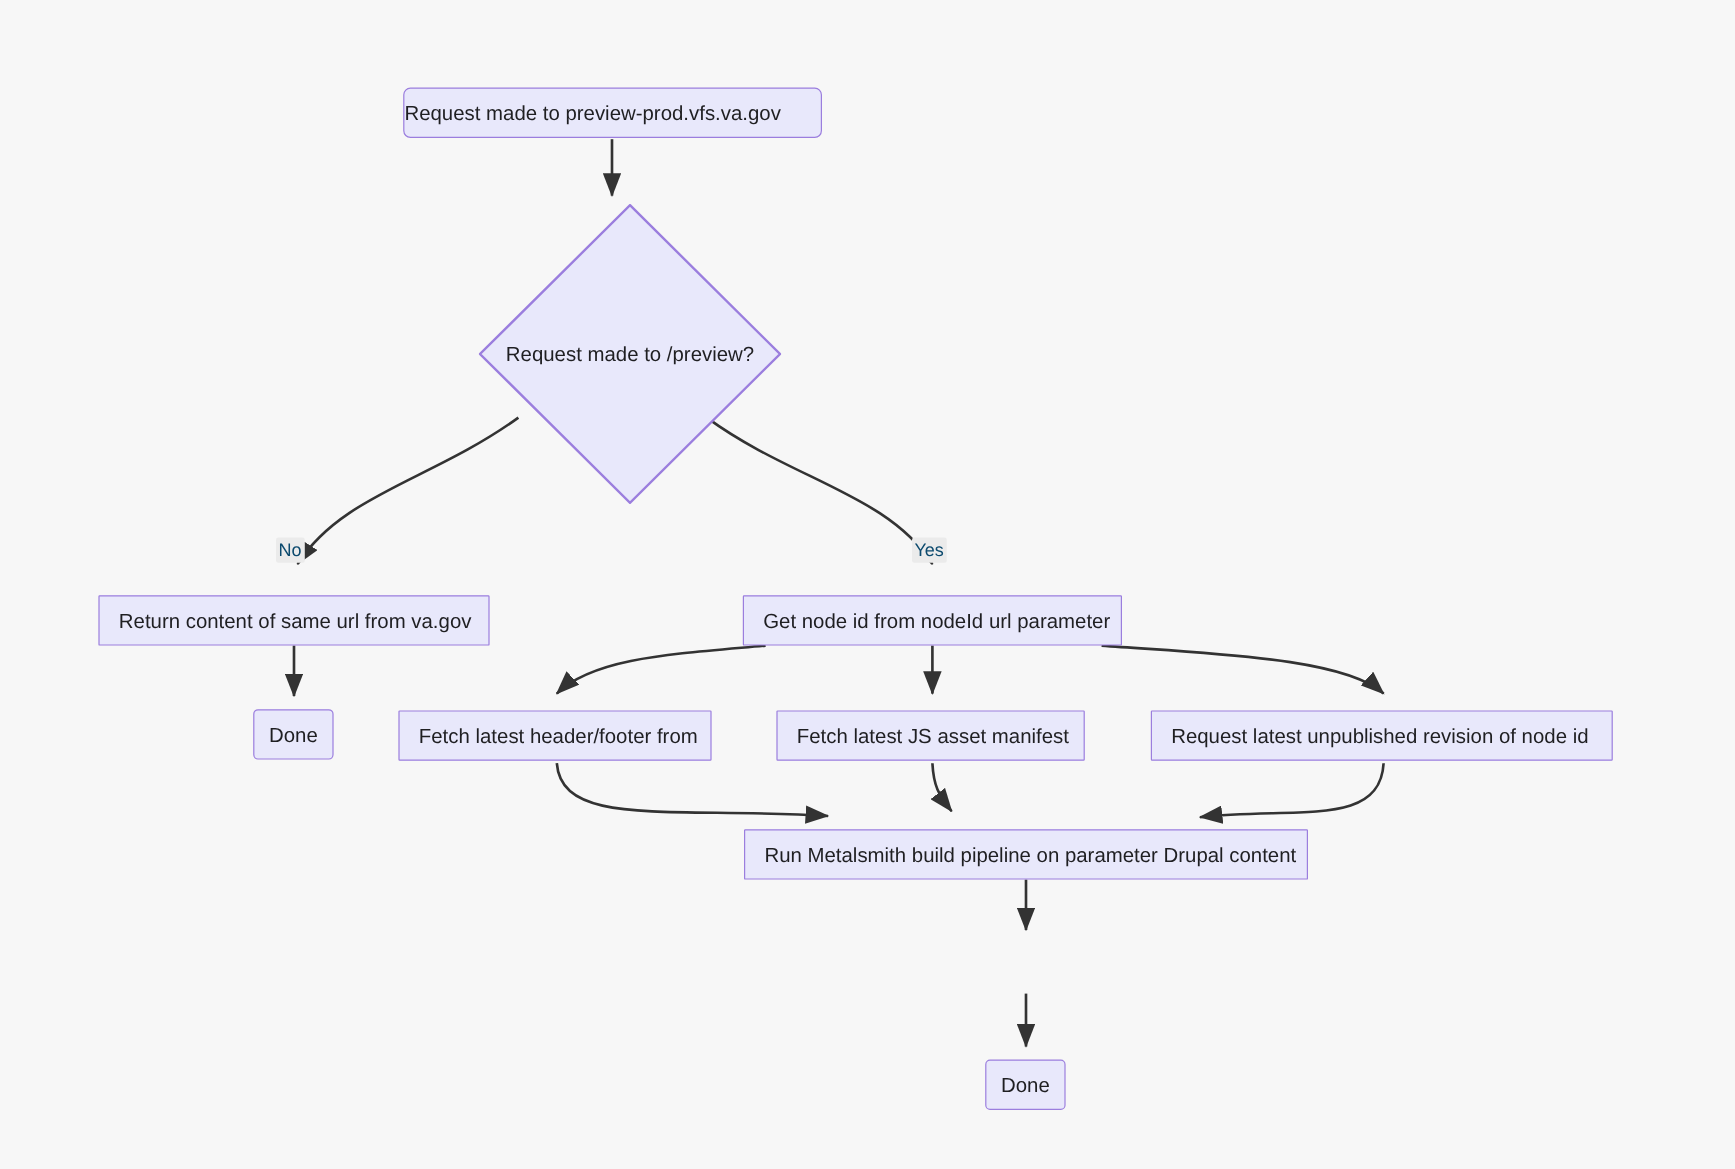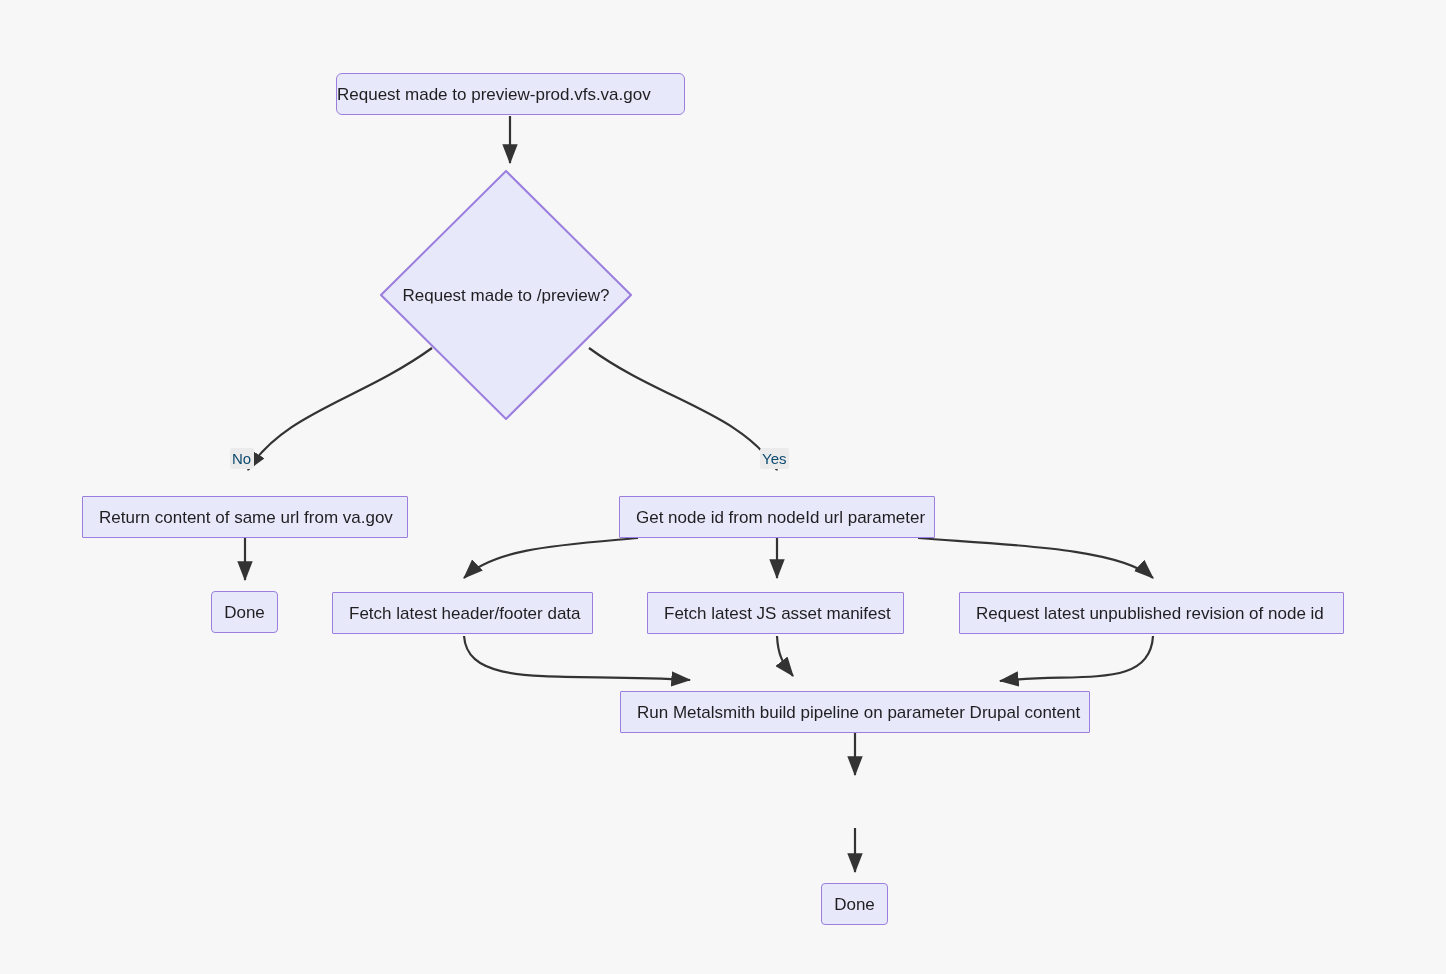--- a/index.html
+++ b/index.html
@@ -130,21 +130,21 @@
 
     <path d="M 855,733 L 855,775" fill="none" stroke="#333333" stroke-width="2.2" marker-end="url(#arrowhead)"></path>
 
     <path d="M 855,828 L 855,872" fill="none" stroke="#333333" stroke-width="2.2" marker-end="url(#arrowhead)"></path>
   </svg>
 
   <div class="node topround" style="left:336px; top:73px; width:349px; height:42px;">
     <span class="node-label">Request made to preview-prod.vfs.va.gov</span>
   </div>
 
-  <div class="diamond" style="left:380px; top:170px; width:252px; height:250px;text-decoration:underline;">
+  <div class="diamond" style="left:399px; top:170px; width:252px; height:250px;text-decoration:underline;">
     <svg class="dshape" viewBox="0 0 252 250" preserveAspectRatio="none">
       <polygon points="126,1 251,125 126,249 1,125" fill="#e8e8fb" stroke="#9b7ede" stroke-width="2"></polygon>
     </svg>
     <div class="dtext">Request made to /preview?</div>
   </div>
 
   <div class="edge-label" style="left:230px; top:448px;">
     <span>No</span>
   </div>
   <div class="edge-label" style="left:760px; top:448px;">
@@ -157,21 +157,21 @@
 
   <div class="node rect" style="left:619px; top:496px; width:316px; height:42px;">
     <span class="node-label">Get node id from nodeId url parameter</span>
   </div>
 
   <div class="node rounded" style="left:211px; top:591px; width:67px; height:42px;">
     <span class="node-label">Done</span>
   </div>
 
   <div class="node rect" style="left:332px; top:592px; width:261px; height:42px;">
-    <span class="node-label">Fetch latest header/footer data</span>
+    <span class="node-label">Fetch latest header/footer from</span>
   </div>
 
   <div class="node rect" style="left:647px; top:592px; width:257px; height:42px;">
     <span class="node-label">Fetch latest JS asset manifest</span>
   </div>
 
   <div class="node rect" style="left:959px; top:592px; width:385px; height:42px;">
     <span class="node-label">Request latest unpublished revision of node id</span>
   </div>
 

